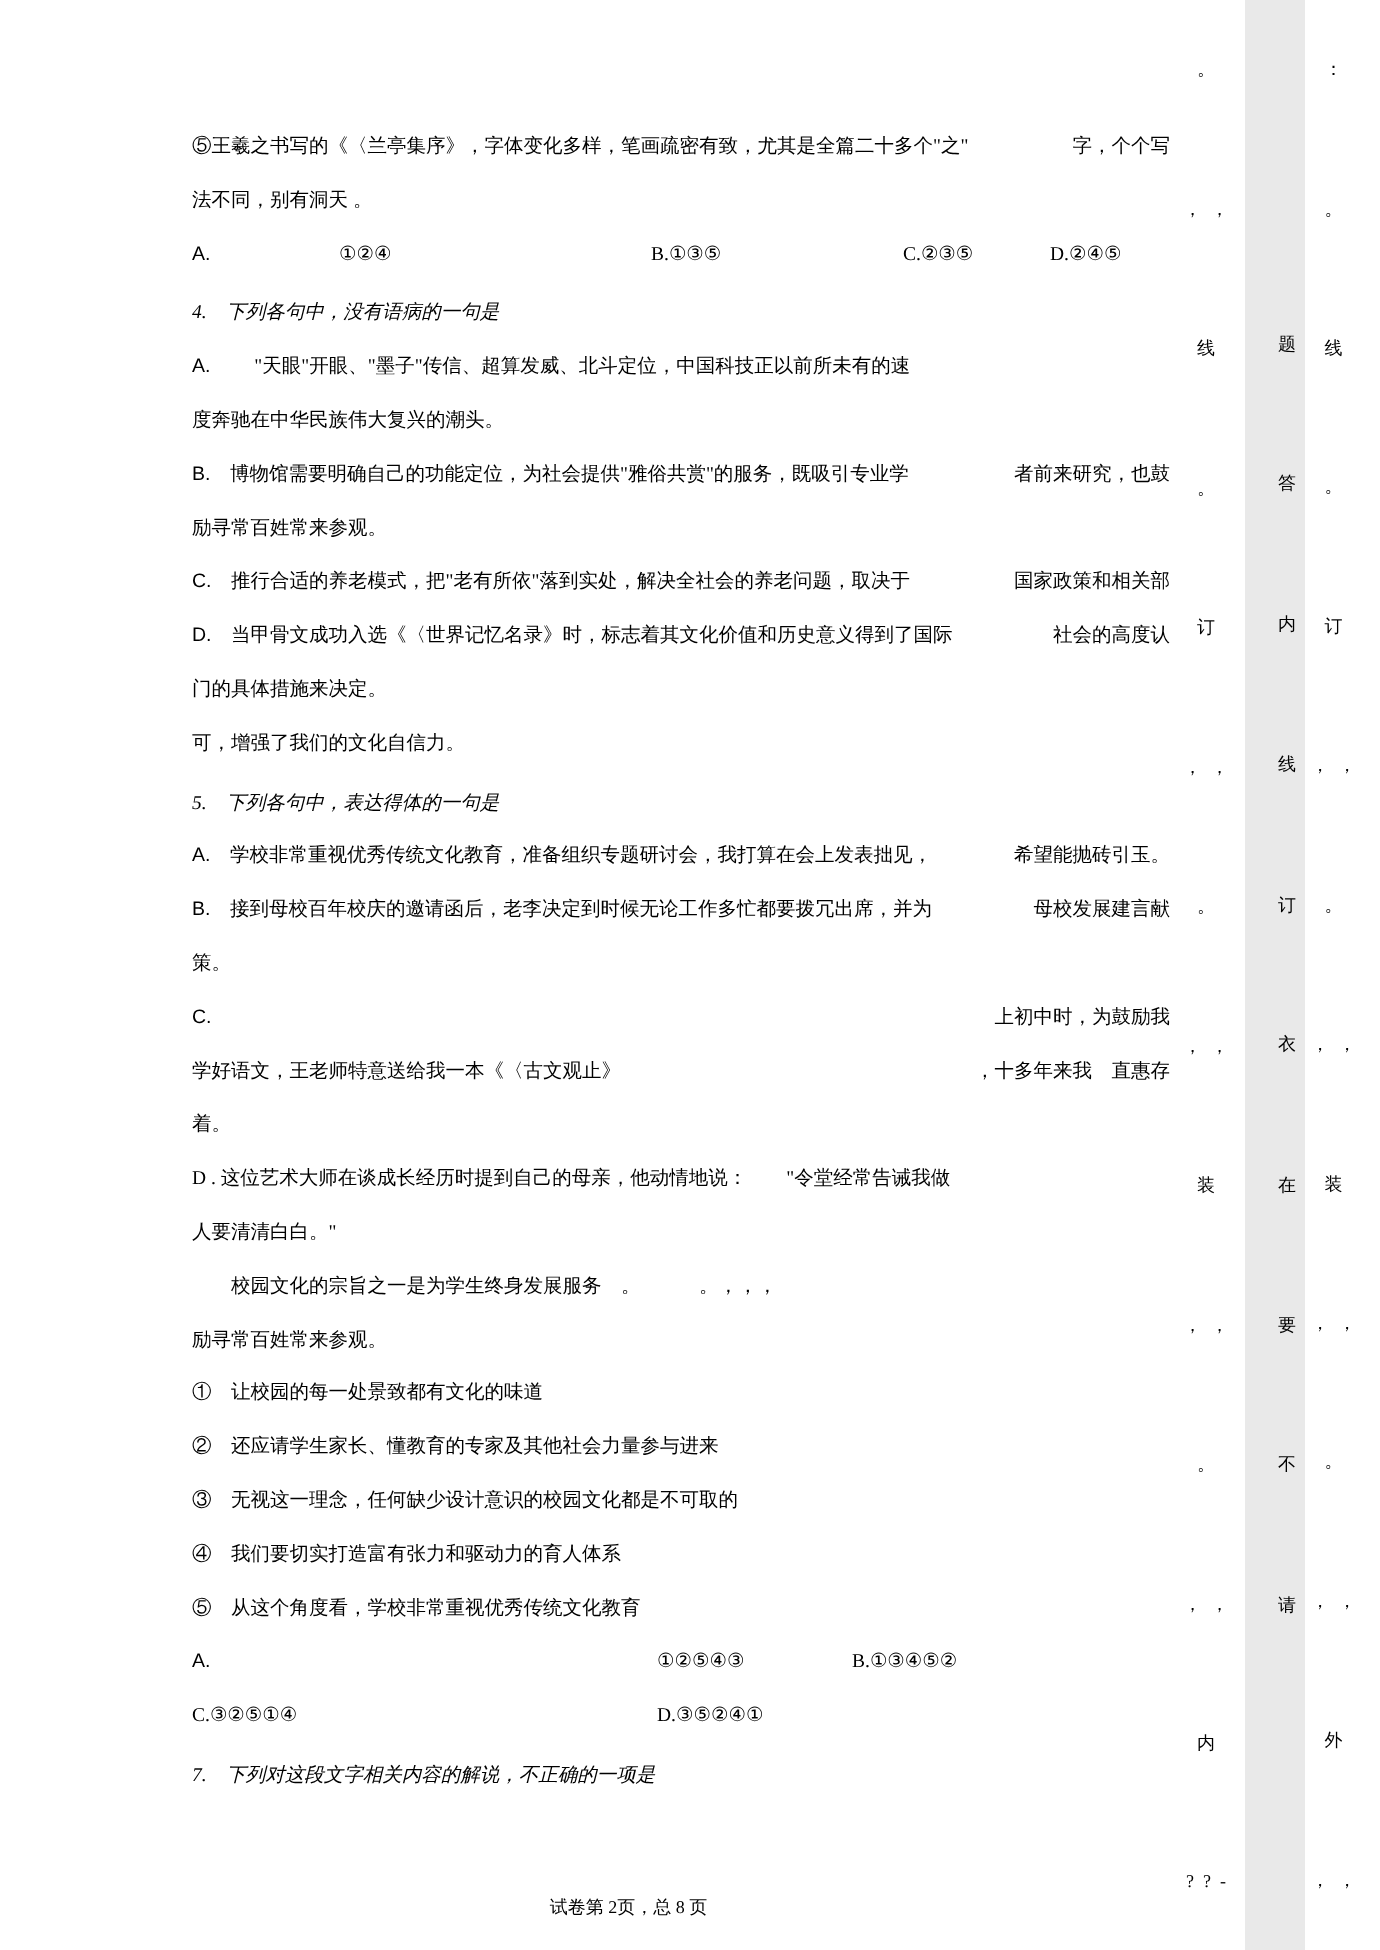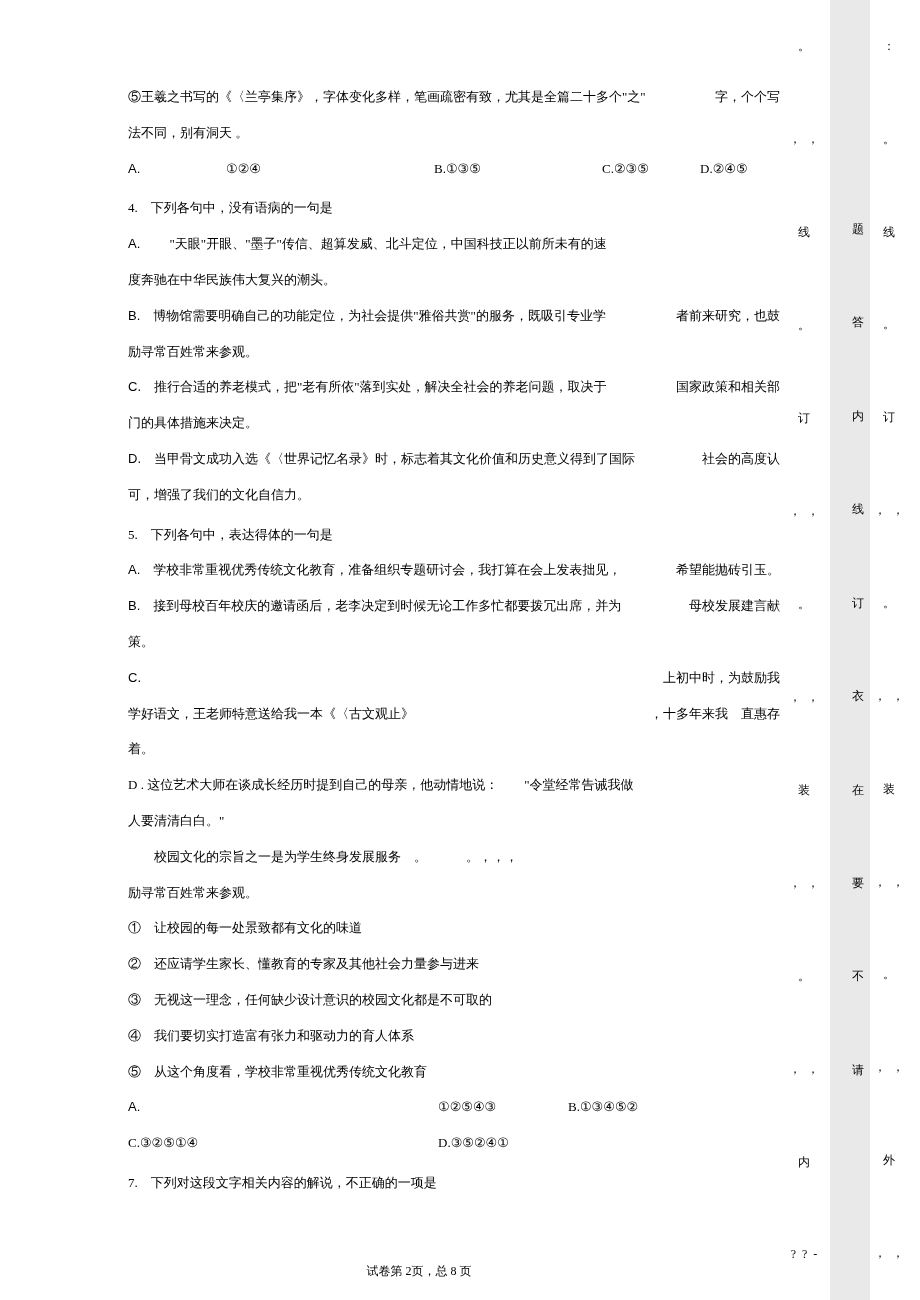--- a/index.html
+++ b/index.html
@@ -16,21 +16,21 @@
       top: 80px;
       width: 652px;
       line-height: 2.6;
     }
     .para { margin-bottom: 2px; }
     .options-row {
       display: flex;
       justify-content: space-between;
       margin-bottom: 4px;
     }
-    .q-line { margin-top: 6px; }
+    .q-line { margin-top: 6px; font-style: italic; }
     .opt-label { font-family: Arial, sans-serif; }
     .frag-line {
       display: flex;
       justify-content: space-between;
     }
     .footer {
       position: absolute;
       left: 0;
       bottom: 20px;
       width: 790px;
@@ -108,25 +108,25 @@
   <div class="para">度奔驰在中华民族伟大复兴的潮头。</div>
   <div class="para between">
     <span><span class="opt-label">B.</span><span>　博物馆需要明确自己的功能定位，为社会提供"雅俗共赏"的服务，既吸引专业学</span></span>
     <span>者前来研究，也鼓</span>
   </div>
   <div class="para">励寻常百姓常来参观。</div>
   <div class="para between">
     <span><span class="opt-label">C.</span><span>　推行合适的养老模式，把"老有所依"落到实处，解决全社会的养老问题，取决于</span></span>
     <span>国家政策和相关部</span>
   </div>
-  <div class="para">门的具体措施来决定。</div>
   <div class="para between">
     <span><span class="opt-label">D.</span><span>　当甲骨文成功入选《〈世界记忆名录》时，标志着其文化价值和历史意义得到了国际</span></span>
     <span>社会的高度认</span>
   </div>
+  <div class="para">门的具体措施来决定。</div>
   <div class="para">可，增强了我们的文化自信力。</div>
 
   <div class="para q-line">5.　下列各句中，表达得体的一句是</div>
   <div class="para between">
     <span><span class="opt-label">A.</span><span>　学校非常重视优秀传统文化教育，准备组织专题研讨会，我打算在会上发表拙见，</span></span>
     <span>希望能抛砖引玉。</span>
   </div>
   <div class="para between">
     <span><span class="opt-label">B.</span><span>　接到母校百年校庆的邀请函后，老李决定到时候无论工作多忙都要拨冗出席，并为</span></span>
     <span>母校发展建言献</span>

